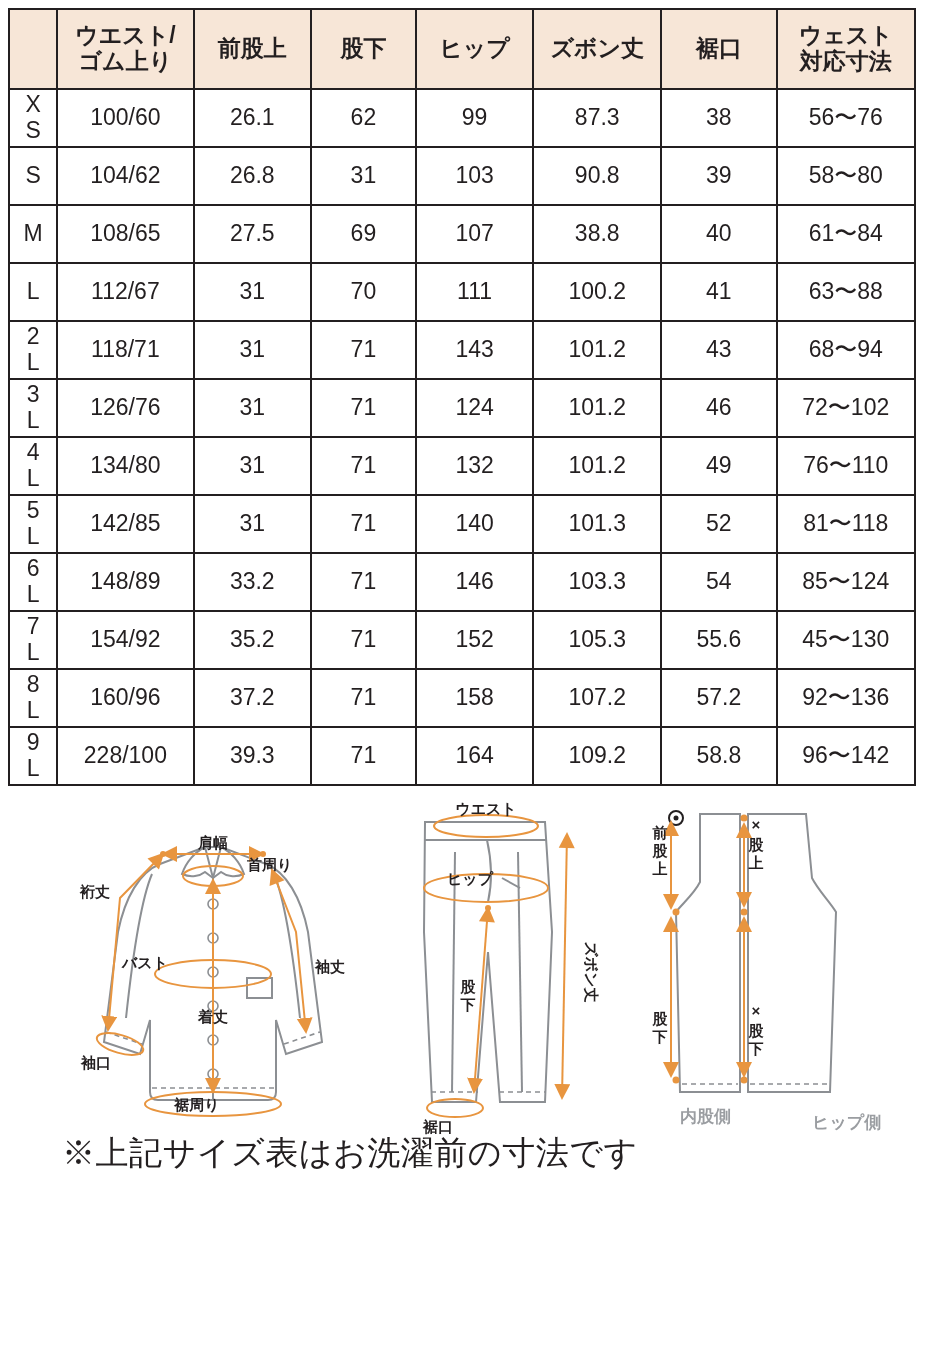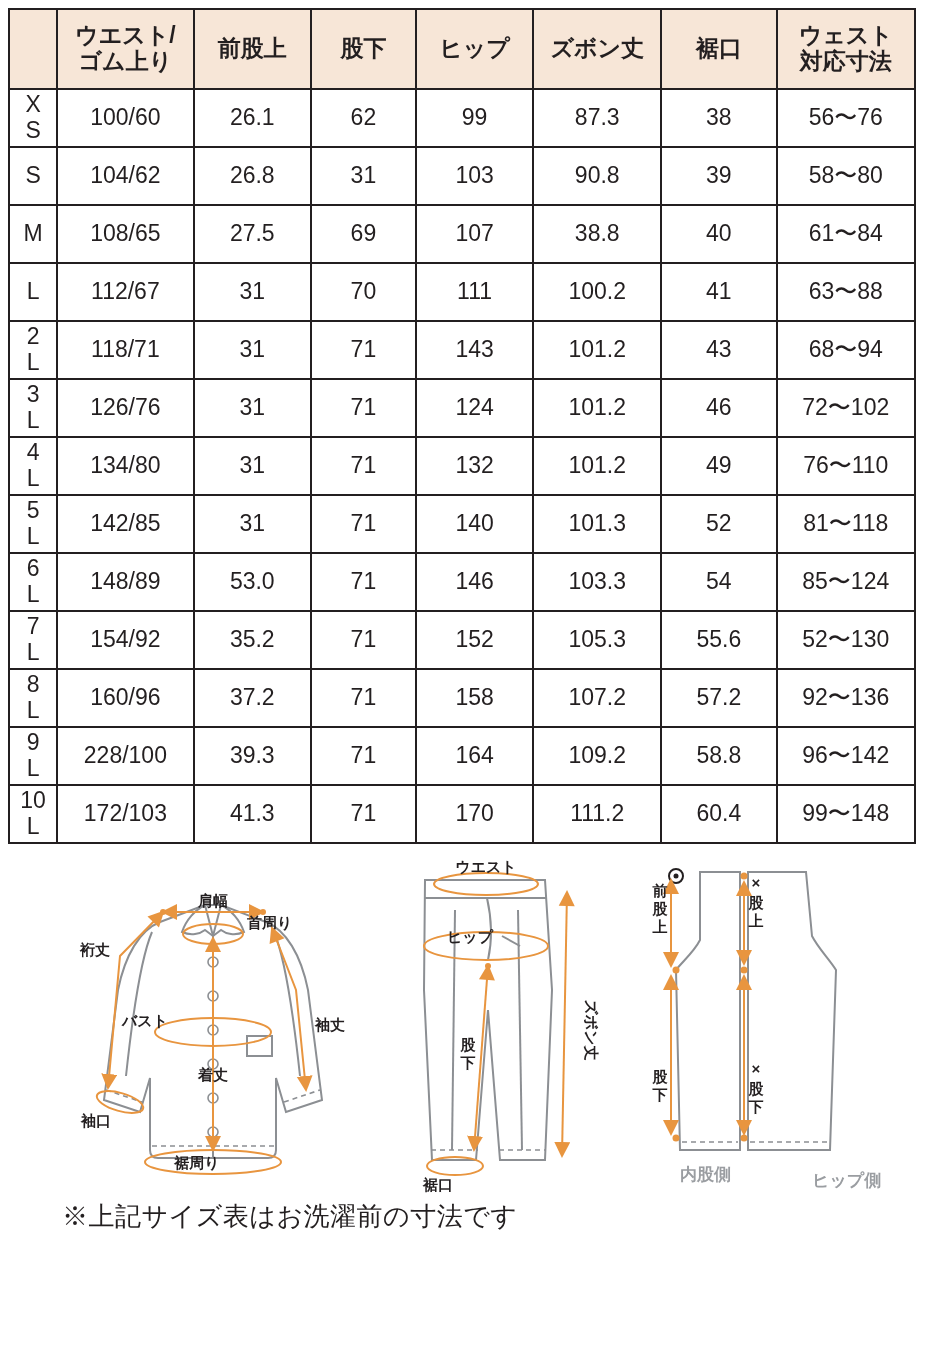--- a/index.html
+++ b/index.html
@@ -76,21 +76,21 @@
     width: 940px;
     height: 390px;
     margin-top: 6px;
   }
   .illus svg { display: block; }
 
   .note {
     position: absolute;
     left: 62px;
     bottom: 6px;
-    font-size: 26px;
+    font-size: 33px;
     color: #231f20;
     letter-spacing: 0.5px;
   }
 </style>
 </head>
 <body>
 
 <div class="page">
 
   <table class="size-table">
@@ -223,39 +223,39 @@
           <td>101.3</td>
           <td>52</td>
           <td>81〜118</td>
         </tr>
         <tr>
           <td class="size-label">
             <span>6</span>
             <span>L</span>
           </td>
           <td>148/89</td>
-          <td>53.0</td>
+          <td>33.2</td>
           <td>71</td>
           <td>146</td>
           <td>103.3</td>
           <td>54</td>
           <td>85〜124</td>
         </tr>
         <tr>
           <td class="size-label">
             <span>7</span>
             <span>L</span>
           </td>
           <td>154/92</td>
           <td>35.2</td>
           <td>71</td>
           <td>152</td>
           <td>105.3</td>
           <td>55.6</td>
-          <td>52〜130</td>
+          <td>45〜130</td>
         </tr>
         <tr>
           <td class="size-label">
             <span>8</span>
             <span>L</span>
           </td>
           <td>160/96</td>
           <td>37.2</td>
           <td>71</td>
           <td>158</td>
@@ -268,33 +268,20 @@
             <span>9</span>
             <span>L</span>
           </td>
           <td>228/100</td>
           <td>39.3</td>
           <td>71</td>
           <td>164</td>
           <td>109.2</td>
           <td>58.8</td>
           <td>96〜142</td>
-        </tr>
-        <tr>
-          <td class="size-label">
-            <span>10</span>
-            <span>L</span>
-          </td>
-          <td>172/103</td>
-          <td>41.3</td>
-          <td>71</td>
-          <td>170</td>
-          <td>111.2</td>
-          <td>60.4</td>
-          <td>99〜148</td>
         </tr>
       </tbody>
   </table>
 
   <div class="illus">
     <svg width="940" height="390" viewBox="0 0 940 390" xmlns="http://www.w3.org/2000/svg">
       <defs>
         <style>
           .gl { fill: none; stroke: #8c8f93; stroke-width: 2; }
           .gd { fill: none; stroke: #8c8f93; stroke-width: 1.6; stroke-dasharray: 5 4; }

